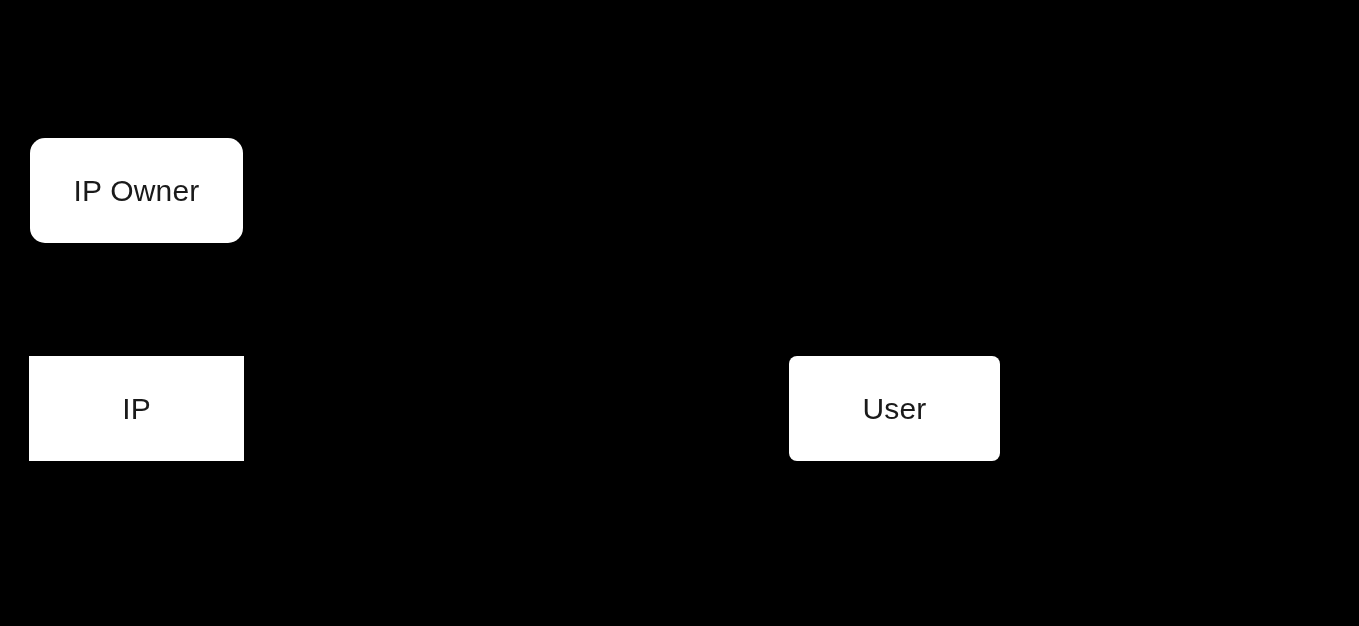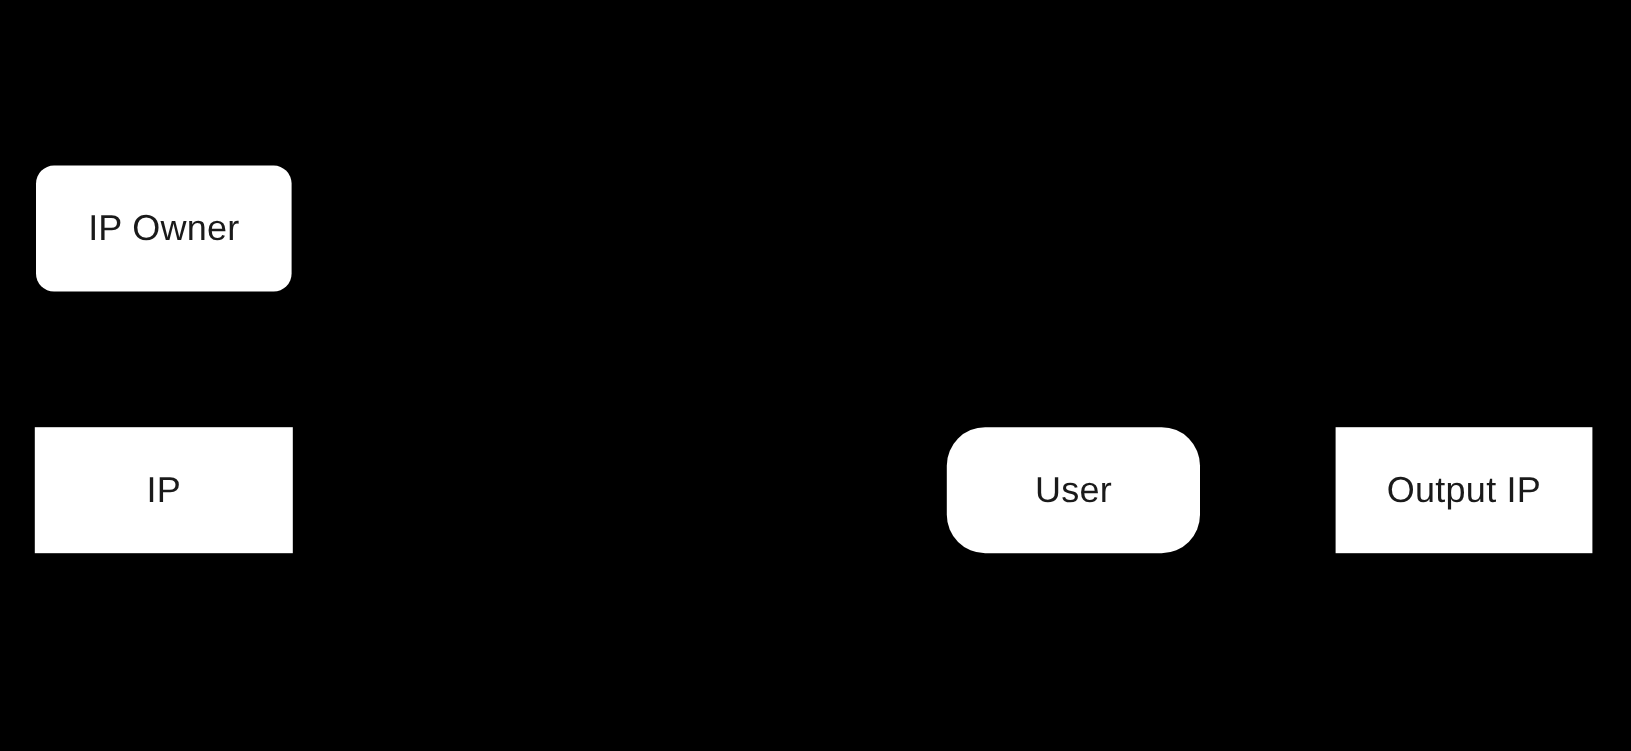--- a/index.html
+++ b/index.html
@@ -30,38 +30,35 @@
     white-space: nowrap;
     user-select: none;
   }
   .node.rounded { border-radius: 15px; }
   .node.square  { border-radius: 0; }
 
   
   #node-ip-owner  { left: 30px;   top: 138px; width: 213px; height: 105px; }
   #node-ip        { left: 29px;   top: 356px; width: 215px; height: 105px; }
   #node-attributor{ left: 408px;  top: 301px; width: 214px; height: 105px; }
-  #node-user      { left: 789px;  top: 356px; width: 211px; height: 105px; border-radius: 32px; }
+  #node-user      { left: 789px;  top: 356px; width: 211px; height: 105px; border-radius: 8px; }
   #node-output-ip { left: 1113px; top: 356px; width: 214px; height: 105px; }
 </style>
 </head>
 <body>
 
 <div id="canvas">
 
   <div class="node rounded" id="node-ip-owner">
     <span>IP Owner</span>
   </div>
 
   <div class="node square" id="node-ip">
     <span>IP</span>
   </div>
 
 
   <div class="node rounded" id="node-user">
     <span>User</span>
   </div>
 
-  <div class="node square" id="node-output-ip">
-    <span>Output IP</span>
-  </div>
 
 </div>
 
 </body></html>

